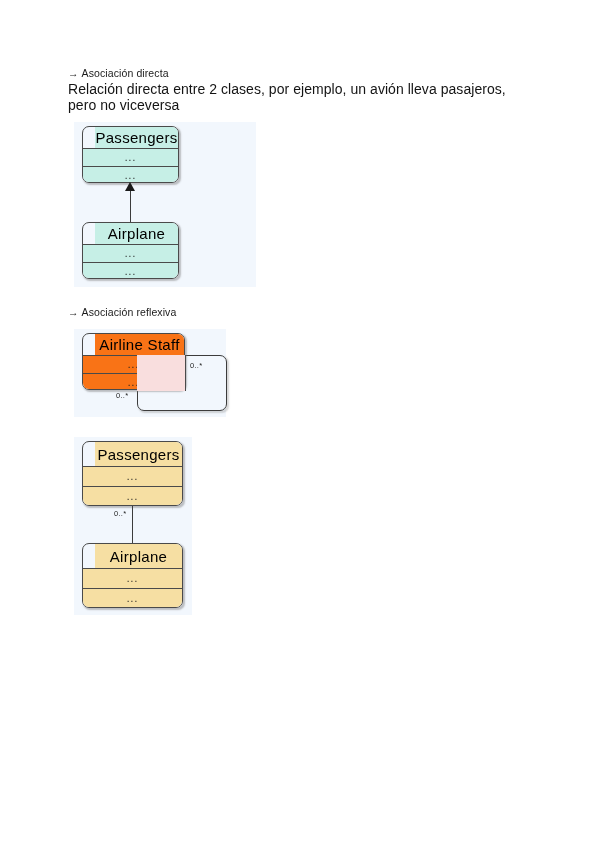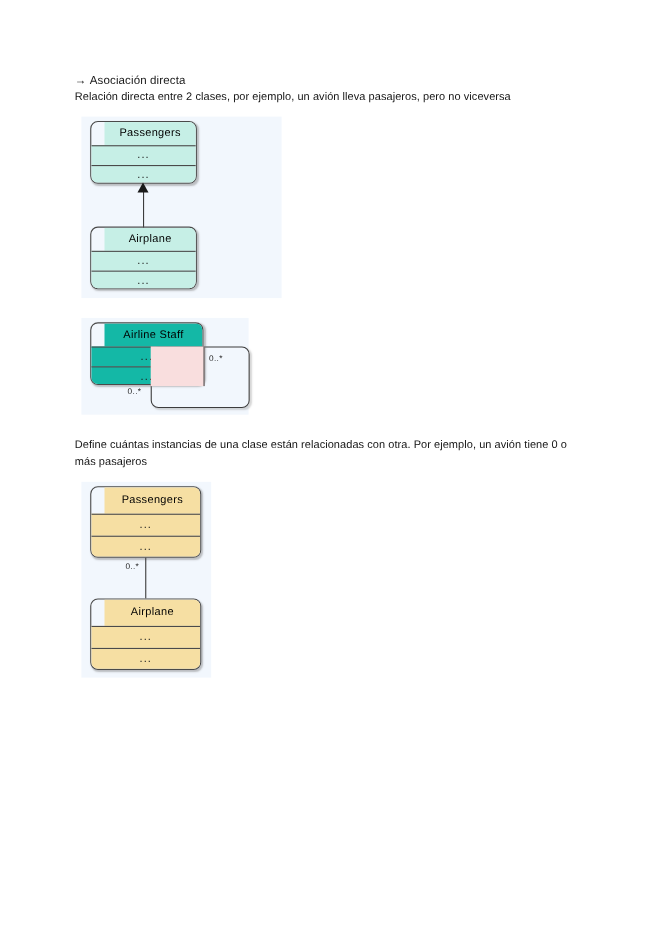--- a/index.html
+++ b/index.html
@@ -39,21 +39,21 @@
     color: #1a1a1a;
     white-space: nowrap;
     letter-spacing: 0.1px;
   }
   .arrow-glyph {
     display: inline-block;
     margin-right: 3px;
   }
 
   .body-text {
-    font-size: 10px;
+    font-size: 14px;
     line-height: 16px;
     color: #141414;
     max-width: 452px;
     letter-spacing: 0.05px;
   }
 
   
   .diagram {
     position: relative;
     background: #f2f7fd;
@@ -73,28 +73,28 @@
     box-sizing: border-box;
     text-align: center;
     font-size: 10.5px;
     line-height: 1;
     display: flex;
     align-items: center;
     justify-content: center;
     letter-spacing: 0.4px;
   }
   .uml-title {
-    font-size: 10px;
+    font-size: 15px;
     letter-spacing: 0.3px;
     margin-left: 12px;
   }
   .uml-row + .uml-row { border-top: 1.2px solid #4a4a4a; }
 
   .fill-teal  .uml-row { background: #c6efe6; }
-  .fill-pink  .uml-row { background: #14b8a6; }
+  .fill-pink  .uml-row { background: #f97316; }
   .fill-amber .uml-row { background: #f6dfa3; }
 
   .ellipsis {
     color: #1c1c1c;
     font-size: 10px;
     letter-spacing: 1px;
   }
 
   
   .conn-line {
@@ -162,20 +162,23 @@
             <span class="ellipsis">...</span>
           </div>
           <div class="uml-row" style="height:18px;">
             <span class="ellipsis">...</span>
           </div>
         </div>
       </div>
     </div>
 
     <div class="section" style="margin-top:18px;">
+      <div class="heading">
+        <span class="arrow-glyph">→</span><span>Asociación reflexiva</span>
+      </div>
 
       <div class="diagram fill-pink" style="width:152px;height:88px;margin-left:6px;">
 
         <div class="self-loop" style="left:63px;top:26px;width:90px;height:56px;"></div>
 
         <div class="uml-box" style="left:8px;top:4px;width:103px;height:57px;">
           <div class="uml-row uml-title" style="height:21px;">Airline Staff</div>
           <div class="uml-row" style="height:18px;">
             <span class="ellipsis">...</span>
           </div>
@@ -186,21 +189,20 @@
 
         <div style="position:absolute;left:63px;top:26px;width:49px;height:36px;background:#f9dede;
                     border-right:1.2px solid #4a4a4a;box-sizing:border-box;"></div>
 
         <div class="mult-label" style="left:116px;top:32px;">0..*</div>
         <div class="mult-label" style="left:42px;top:62px;">0..*</div>
       </div>
     </div>
 
     <div class="section" style="margin-top:20px;">
-      <div class="body-text">Define cuántas instancias de una clase están relacionadas con otra. Por ejemplo, un avión tiene 0 o más pasajeros</div>
 
       <div class="diagram fill-amber" style="width:118px;height:178px;margin-left:6px;">
 
         <div class="uml-box" style="left:8px;top:4px;width:101px;height:65px;">
           <div class="uml-row uml-title" style="height:24px;">Passengers</div>
           <div class="uml-row" style="height:20px;">
             <span class="ellipsis">...</span>
           </div>
           <div class="uml-row" style="height:20px;">
             <span class="ellipsis">...</span>

